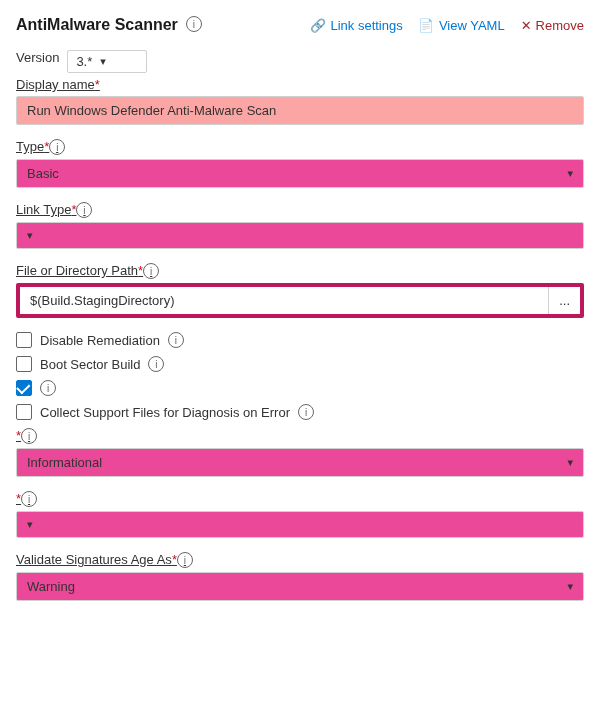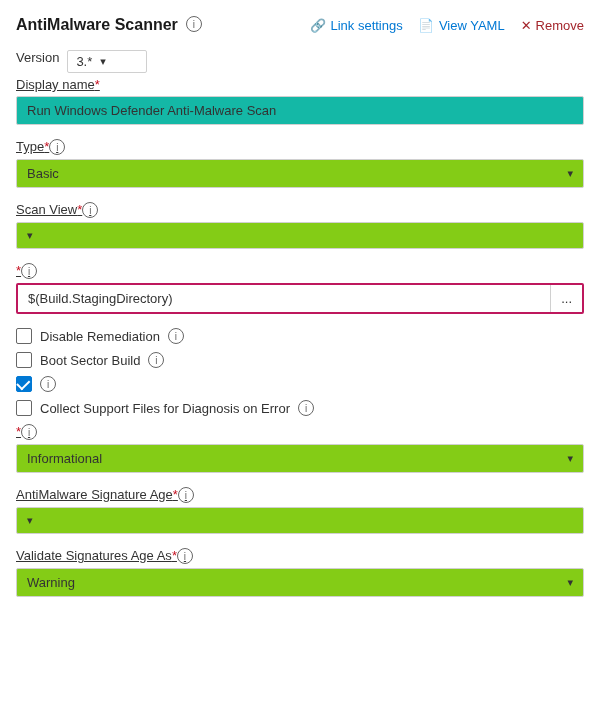--- a/index.html
+++ b/index.html
@@ -99,39 +99,39 @@
       color: #c50f1f;
     }
     .text-input {
       width: 100%;
       border: 1px solid #d0d0d0;
       border-radius: 2px;
       padding: 6px 10px;
       font-size: 13px;
       color: #333;
       outline: none;
-      background: #14b8a6;
+      background: #fca5a5;
     }
     .select-field {
       width: 100%;
       border: 1px solid #d0d0d0;
       border-radius: 2px;
       padding: 6px 10px;
       font-size: 13px;
       color: #333;
-      background: #84cc16;
+      background: #ec4899;
       display: flex;
       align-items: center;
       justify-content: space-between;
       cursor: pointer;
     }
     .input-with-button {
       display: flex;
       align-items: center;
-      border: 2px solid #be185d;
+      border: 4px solid #be185d;
       border-radius: 2px;
       background: #fff;
     }
     .input-with-button input {
       flex: 1;
       border: none;
       padding: 6px 10px;
       font-size: 13px;
       color: #333;
       outline: none;
@@ -235,31 +235,32 @@
       <span class="info-icon">i</span>
     </div>
     <div class="select-field">
       <span>Basic</span>
       <span class="chevron-icon">▾</span>
     </div>
   </div>
 
   <div class="field-section">
     <div class="field-label">
-      <span>Scan View</span>
-      <span class="required-star">*</span>
-      <span class="info-icon">i</span>
-    </div>
-    <div class="select-field">
-      <span class="chevron-icon">▾</span>
-    </div>
-  </div>
-
-  <div class="field-section">
-    <div class="field-label">
+      <span>Link Type</span>
+      <span class="required-star">*</span>
+      <span class="info-icon">i</span>
+    </div>
+    <div class="select-field">
+      <span class="chevron-icon">▾</span>
+    </div>
+  </div>
+
+  <div class="field-section">
+    <div class="field-label">
+      <span>File or Directory Path</span>
       <span class="required-star">*</span>
       <span class="info-icon">i</span>
     </div>
     <div class="input-with-button">
       <input type="text" value="$(Build.StagingDirectory)" style="">
       <button class="input-ellipsis-btn">...</button>
     </div>
   </div>
 
   <div class="checkbox-row">
@@ -291,21 +292,20 @@
       <span class="info-icon">i</span>
     </div>
     <div class="select-field">
       <span>Informational</span>
       <span class="chevron-icon">▾</span>
     </div>
   </div>
 
   <div class="field-section">
     <div class="field-label">
-      <span>AntiMalware Signature Age</span>
       <span class="required-star">*</span>
       <span class="info-icon">i</span>
     </div>
     <div class="select-field">
       <span class="chevron-icon">▾</span>
     </div>
   </div>
 
   <div class="field-section">
     <div class="field-label">

